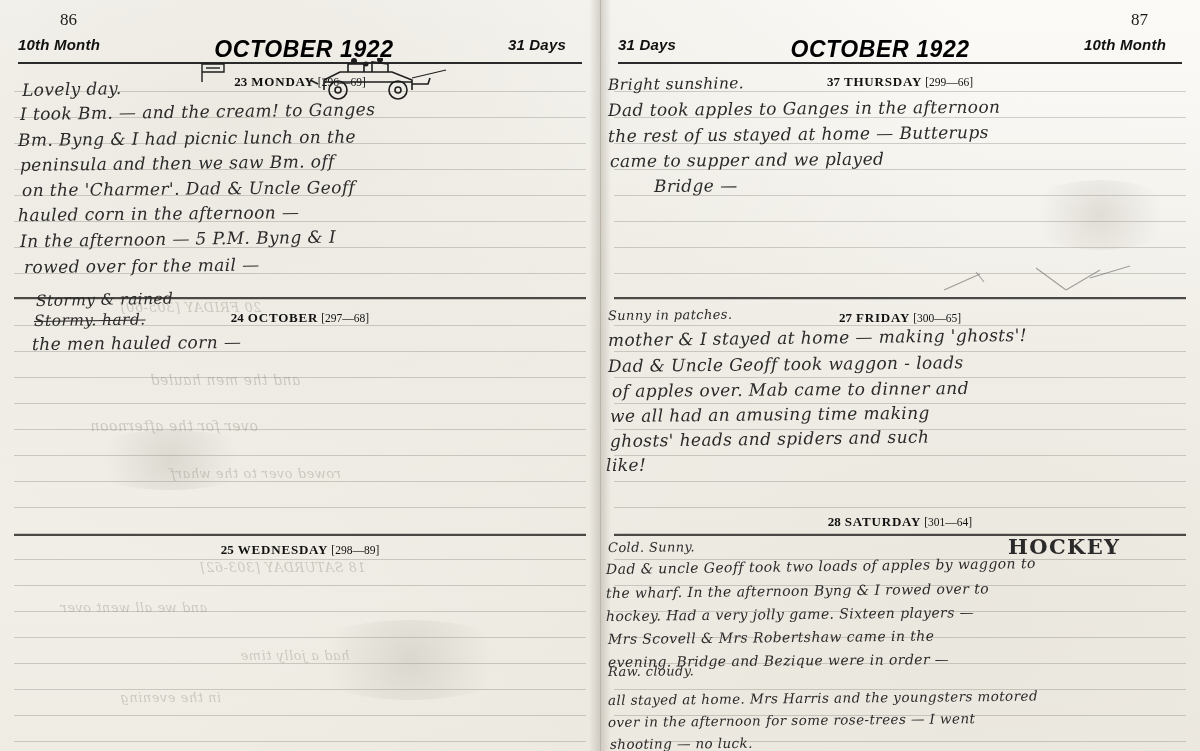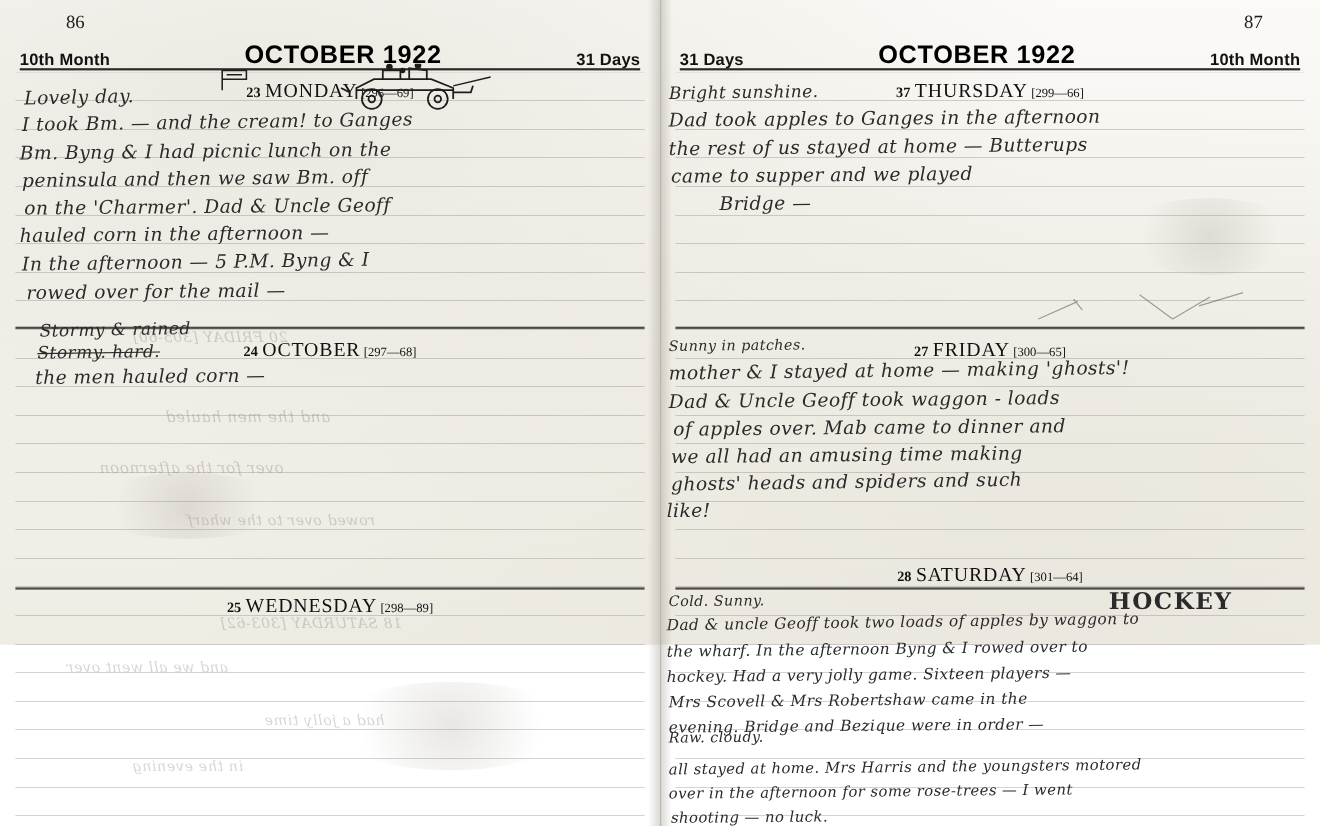--- a/index.html
+++ b/index.html
@@ -10,21 +10,21 @@
   body {
     width: 1200px;
     height: 751px;
     overflow: hidden;
     font-family: "Liberation Serif", serif;
   }
 
   .diary {
     position: relative;
     width: 1200px;
-    height: 586px;
+    height: 751px;
     background: #f7f6f2;
   }
 
   
   .paper-tone {
     position: absolute;
     inset: 0;
     background:
       radial-gradient(ellipse at 20% 15%, rgba(225,221,210,0.55) 0%, rgba(255,255,255,0) 55%),
       radial-gradient(ellipse at 80% 80%, rgba(228,224,214,0.5) 0%, rgba(255,255,255,0) 60%),
@@ -83,24 +83,25 @@
     color: #1b1b1b;
     font-family: "Liberation Serif", serif;
   }
   .pagenum.l { left: 42px; }
   .pagenum.r { right: 34px; }
 
   .hdr-row {
     position: absolute;
     top: 26px;
     left: 0;
-    right: 0;
+    right: 16px;
     display: flex;
-    align-items: flex-end;
+    align-items: flex-start;
     justify-content: space-between;
+    font-style: italic;
   }
   .hdr-side {
     font-size: 15px;
     font-weight: bold;
     letter-spacing: 0.2px;
     color: #111;
     font-family: "Liberation Sans", sans-serif;
   }
   .hdr-title {
     font-size: 23px;
@@ -140,25 +141,26 @@
     text-align: center;
     white-space: nowrap;
   }
   .dayline .daynum {
     font-size: 13px;
     font-weight: bold;
     font-family: "Liberation Serif", serif;
     color: #111;
   }
   .dayline .dayname {
-    font-size: 18px;
+    font-size: 13px;
     font-family: "Liberation Serif", serif;
     letter-spacing: 0.8px;
     color: #111;
     margin-left: 4px;
+    font-weight: bold;
   }
   .dayline .daynums {
     font-size: 11.5px;
     font-family: "Liberation Serif", serif;
     color: #111;
     margin-left: 3px;
   }
   .subnote {
     text-align: center;
     font-size: 9px;

